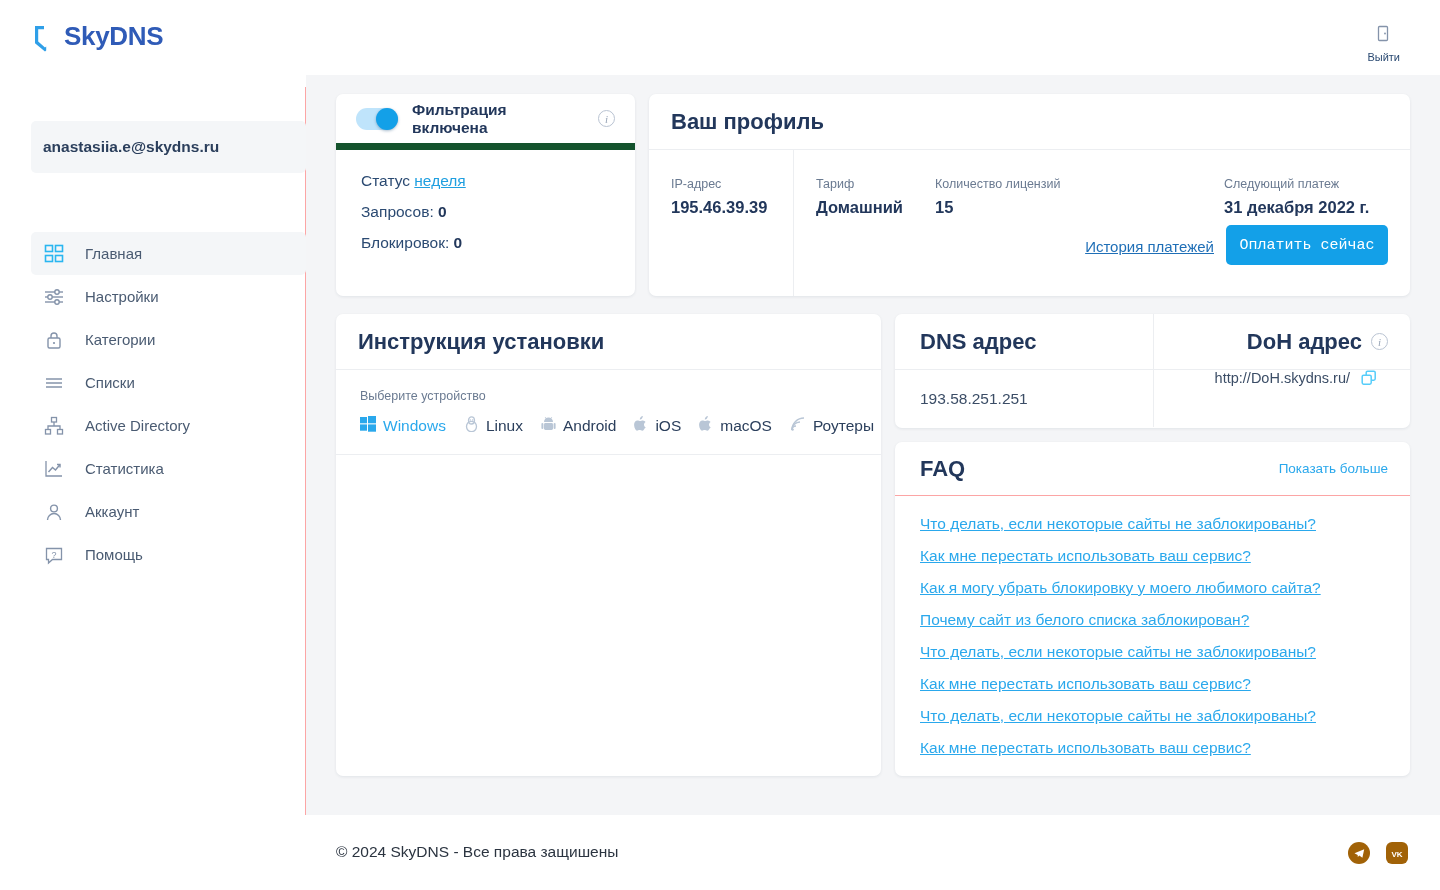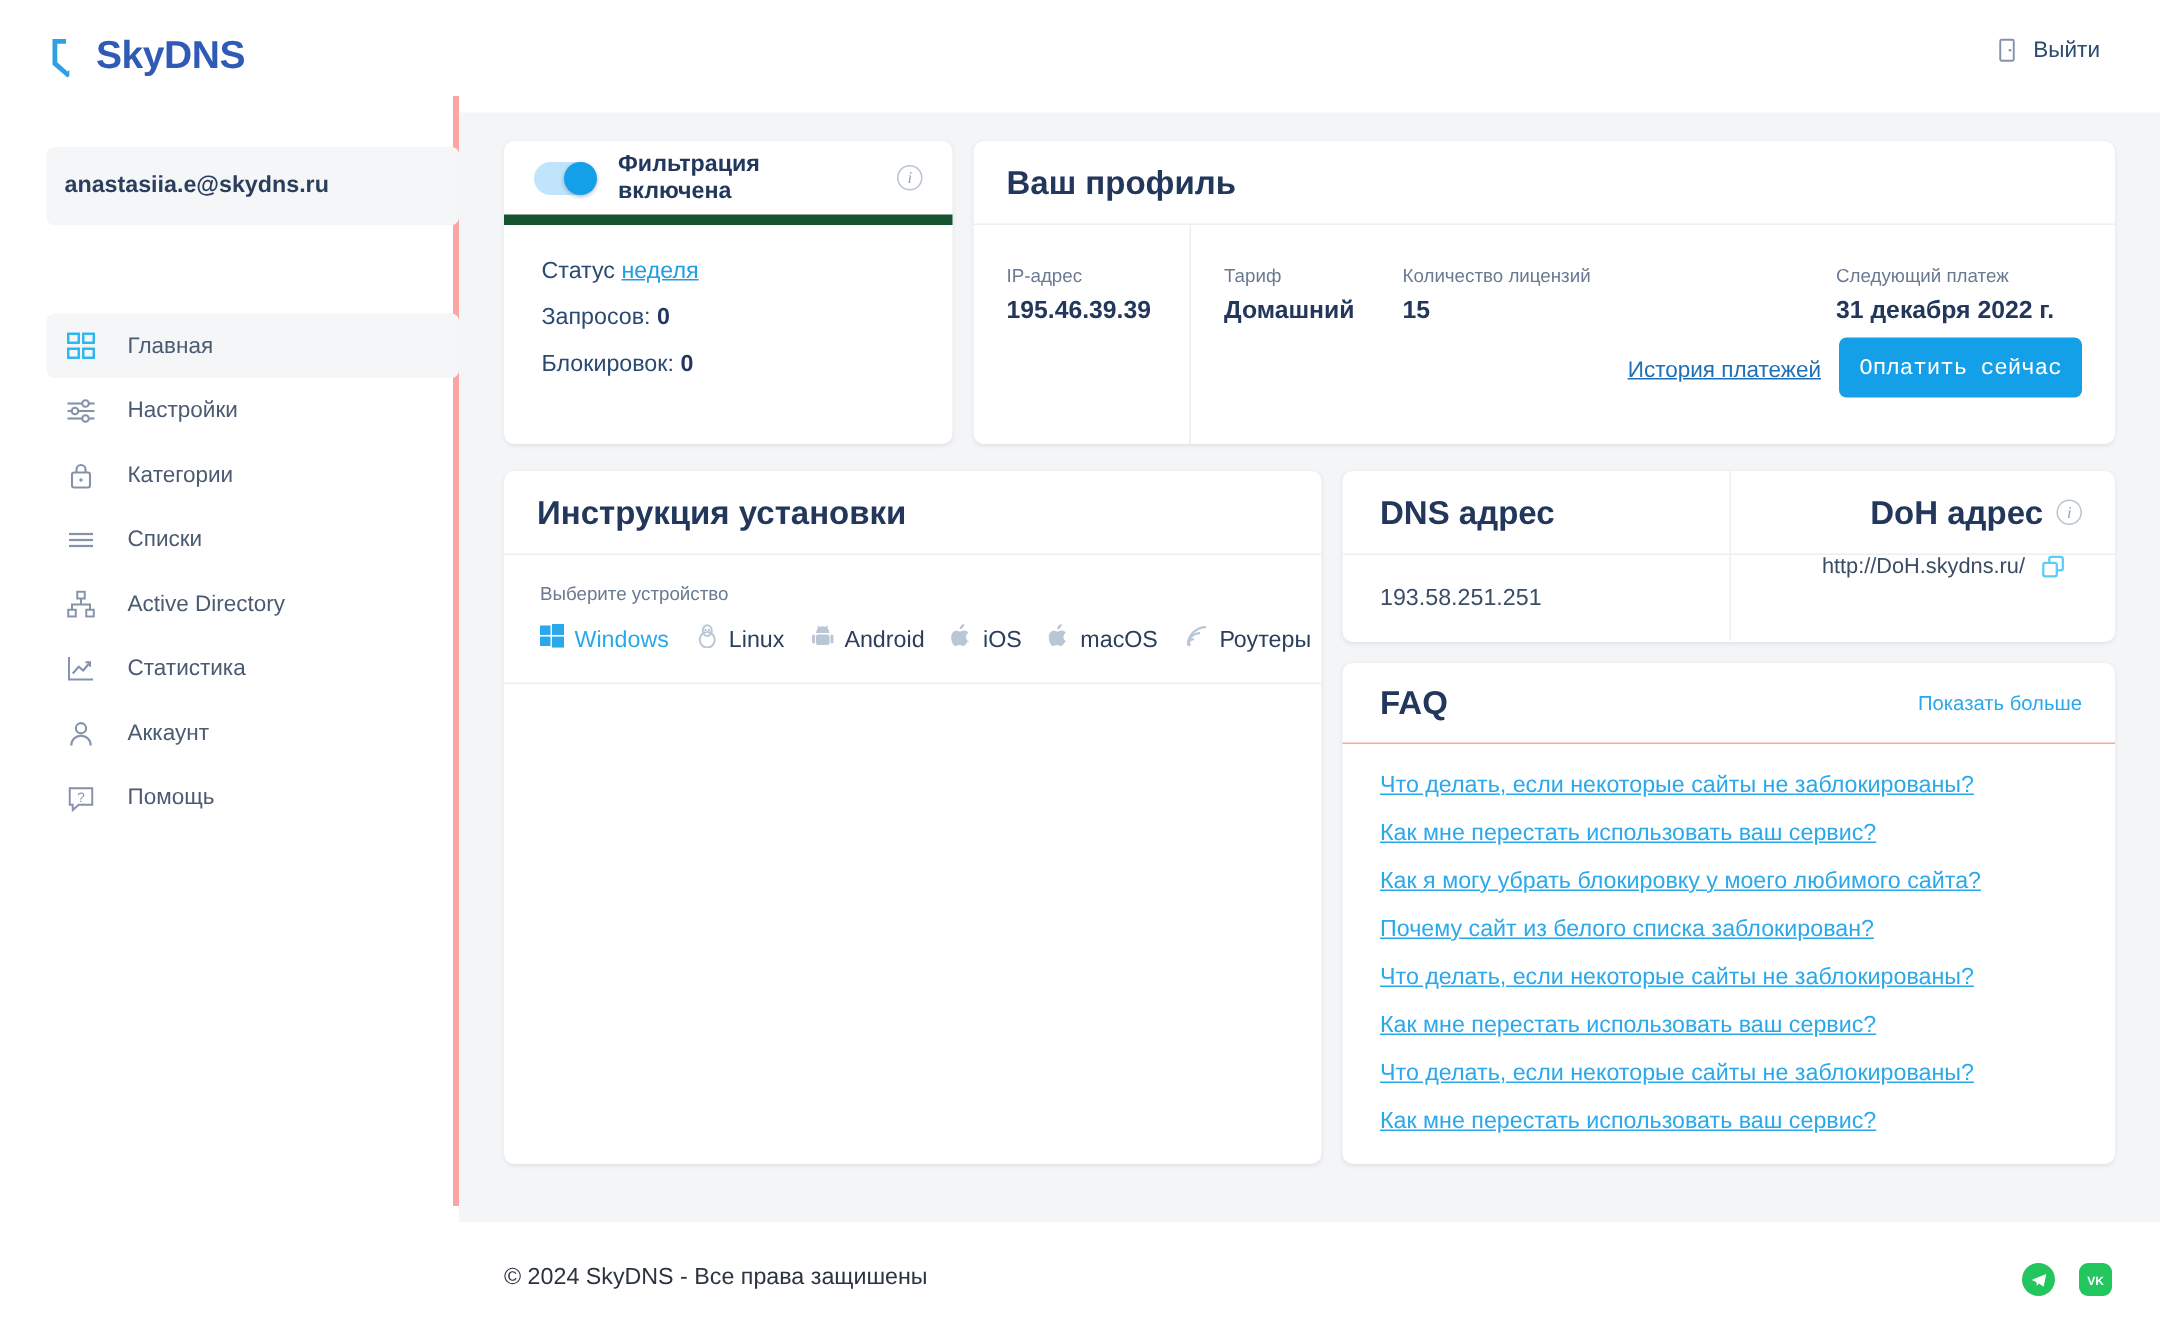--- a/index.html
+++ b/index.html
@@ -15,27 +15,27 @@
   .header {
     position:absolute; left:0; top:0; width:1440px; height:75px;
     background:#ffffff; display:flex; align-items:center;
   }
   .logo { position:absolute; left:31px; top:22px; display:flex; align-items:center; gap:5px; }
   .logo-mark { width:28px; height:30px; }
   .logo-text { font-size:26px; font-weight:bold; letter-spacing:-0.3px; }
   .logout {
     position:absolute; right:40px; top:25px;
     display:flex; align-items:center; gap:9px;
-    color:#2b4a72; font-size:15px; cursor:pointer;
+    color:#2b4a72; font-size:11px; cursor:pointer;flex-direction:column;
   }
 
   
   .sidebar {
-    position:absolute; left:0; top:64px; width:306px; height:740px;
-    background:#ffffff; border-right:4px solid #fca5a5;
+    position:absolute; left:0; top:87px; width:306px; height:740px;
+    background:#ffffff; border-right:1px solid #fca5a5;
   }
   .user-chip {
     position:absolute; left:31px; top:34px; width:275px; height:52px;
     background:#f4f6f8; border-radius:5px;
     display:flex; align-items:center; padding-left:12px;
     color:#2b3f5c; font-size:15.5px; font-weight:bold;
   }
   .nav { position:absolute; left:31px; top:145px; width:275px; }
   .nav-item {
     display:flex; align-items:center; gap:20px;
@@ -113,21 +113,21 @@
   .faq-card { position:absolute; left:589px; top:367px; width:515px; height:334px; }
   .faq-head { display:flex; align-items:center; justify-content:space-between; height:54px; padding:0 22px 0 25px; border-bottom:1px solid #fca5a5; }
   .faq-more { color:#2aa8ec; font-size:13.5px; cursor:pointer; }
   .faq-list { padding:19px 25px 0 25px; }
   .faq-item { display:block; color:#2aa8ec; font-size:15.5px; text-decoration:underline; margin-bottom:14px; cursor:pointer; }
 
   
   .footer { position:absolute; left:0; top:815px; width:1440px; height:75px; background:#ffffff; }
   .copyright { position:absolute; left:336px; top:28px; color:#2b3440; font-size:15.5px; }
   .socials { position:absolute; right:32px; top:27px; display:flex; gap:16px; }
-  .soc { width:22px; height:22px; border-radius:50%; background:#22c55e; display:flex; align-items:center; justify-content:center; cursor:pointer; }
+  .soc { width:22px; height:22px; border-radius:50%; background:#a16207; display:flex; align-items:center; justify-content:center; cursor:pointer; }
   .soc.vk { border-radius:6px; }
 </style>
 </head>
 <body>
 
 <div class="app">
 
   <div class="header">
     <div class="logo">
       <svg class="logo-mark" viewBox="0 0 28 30">

